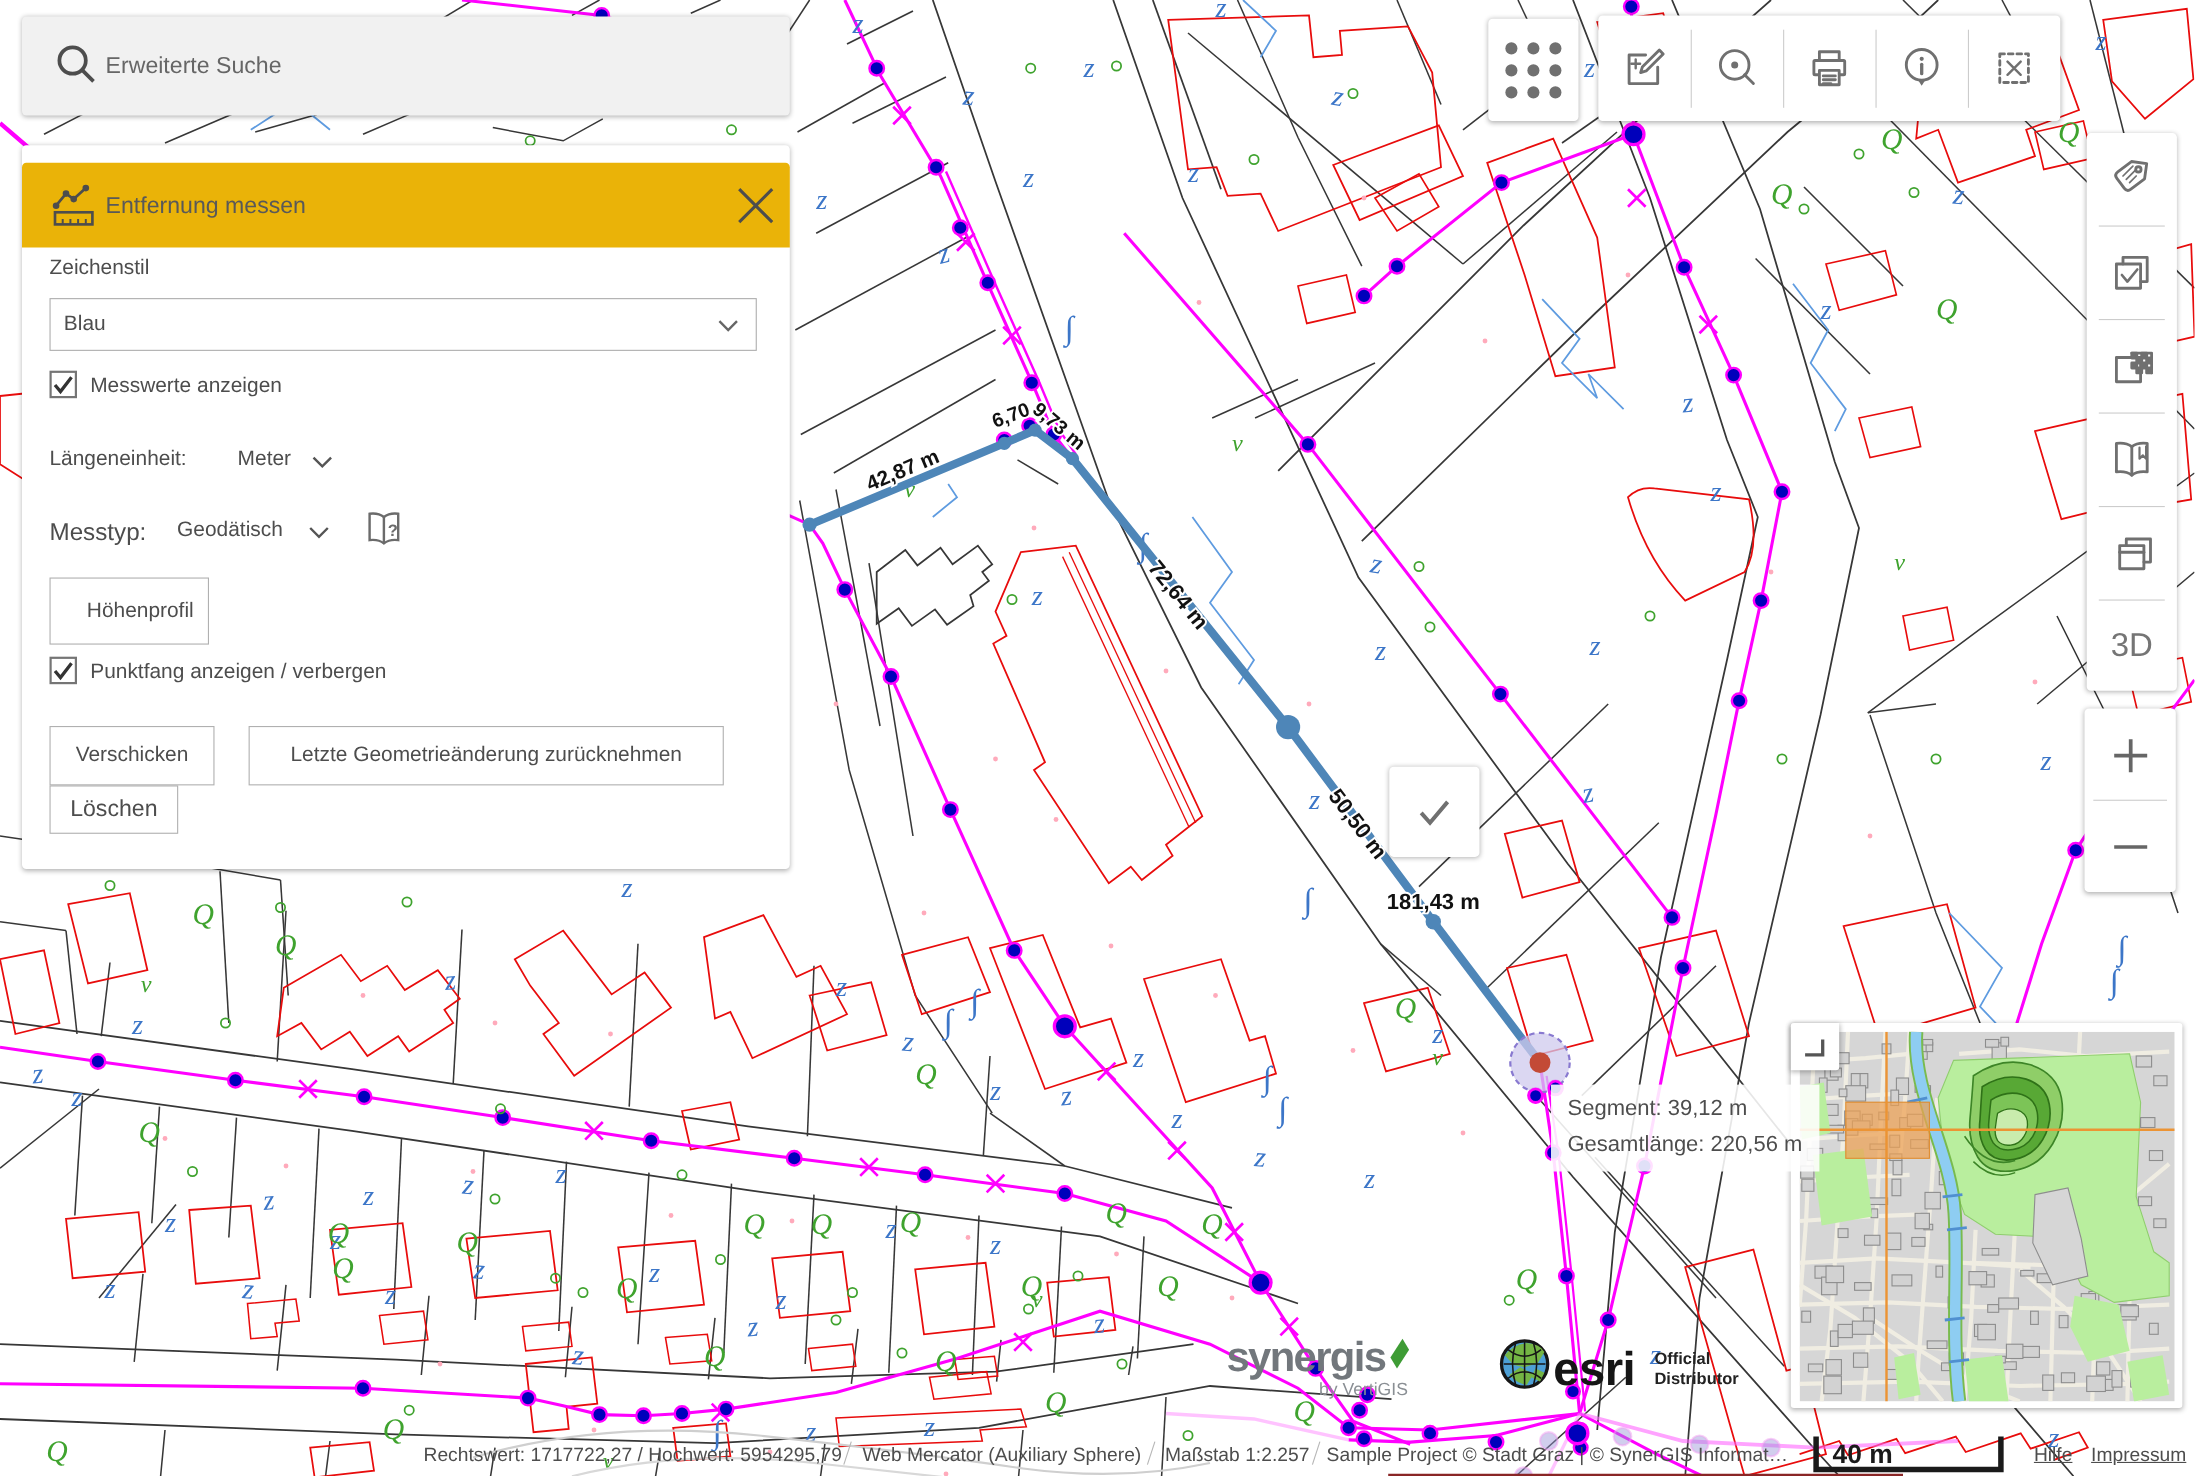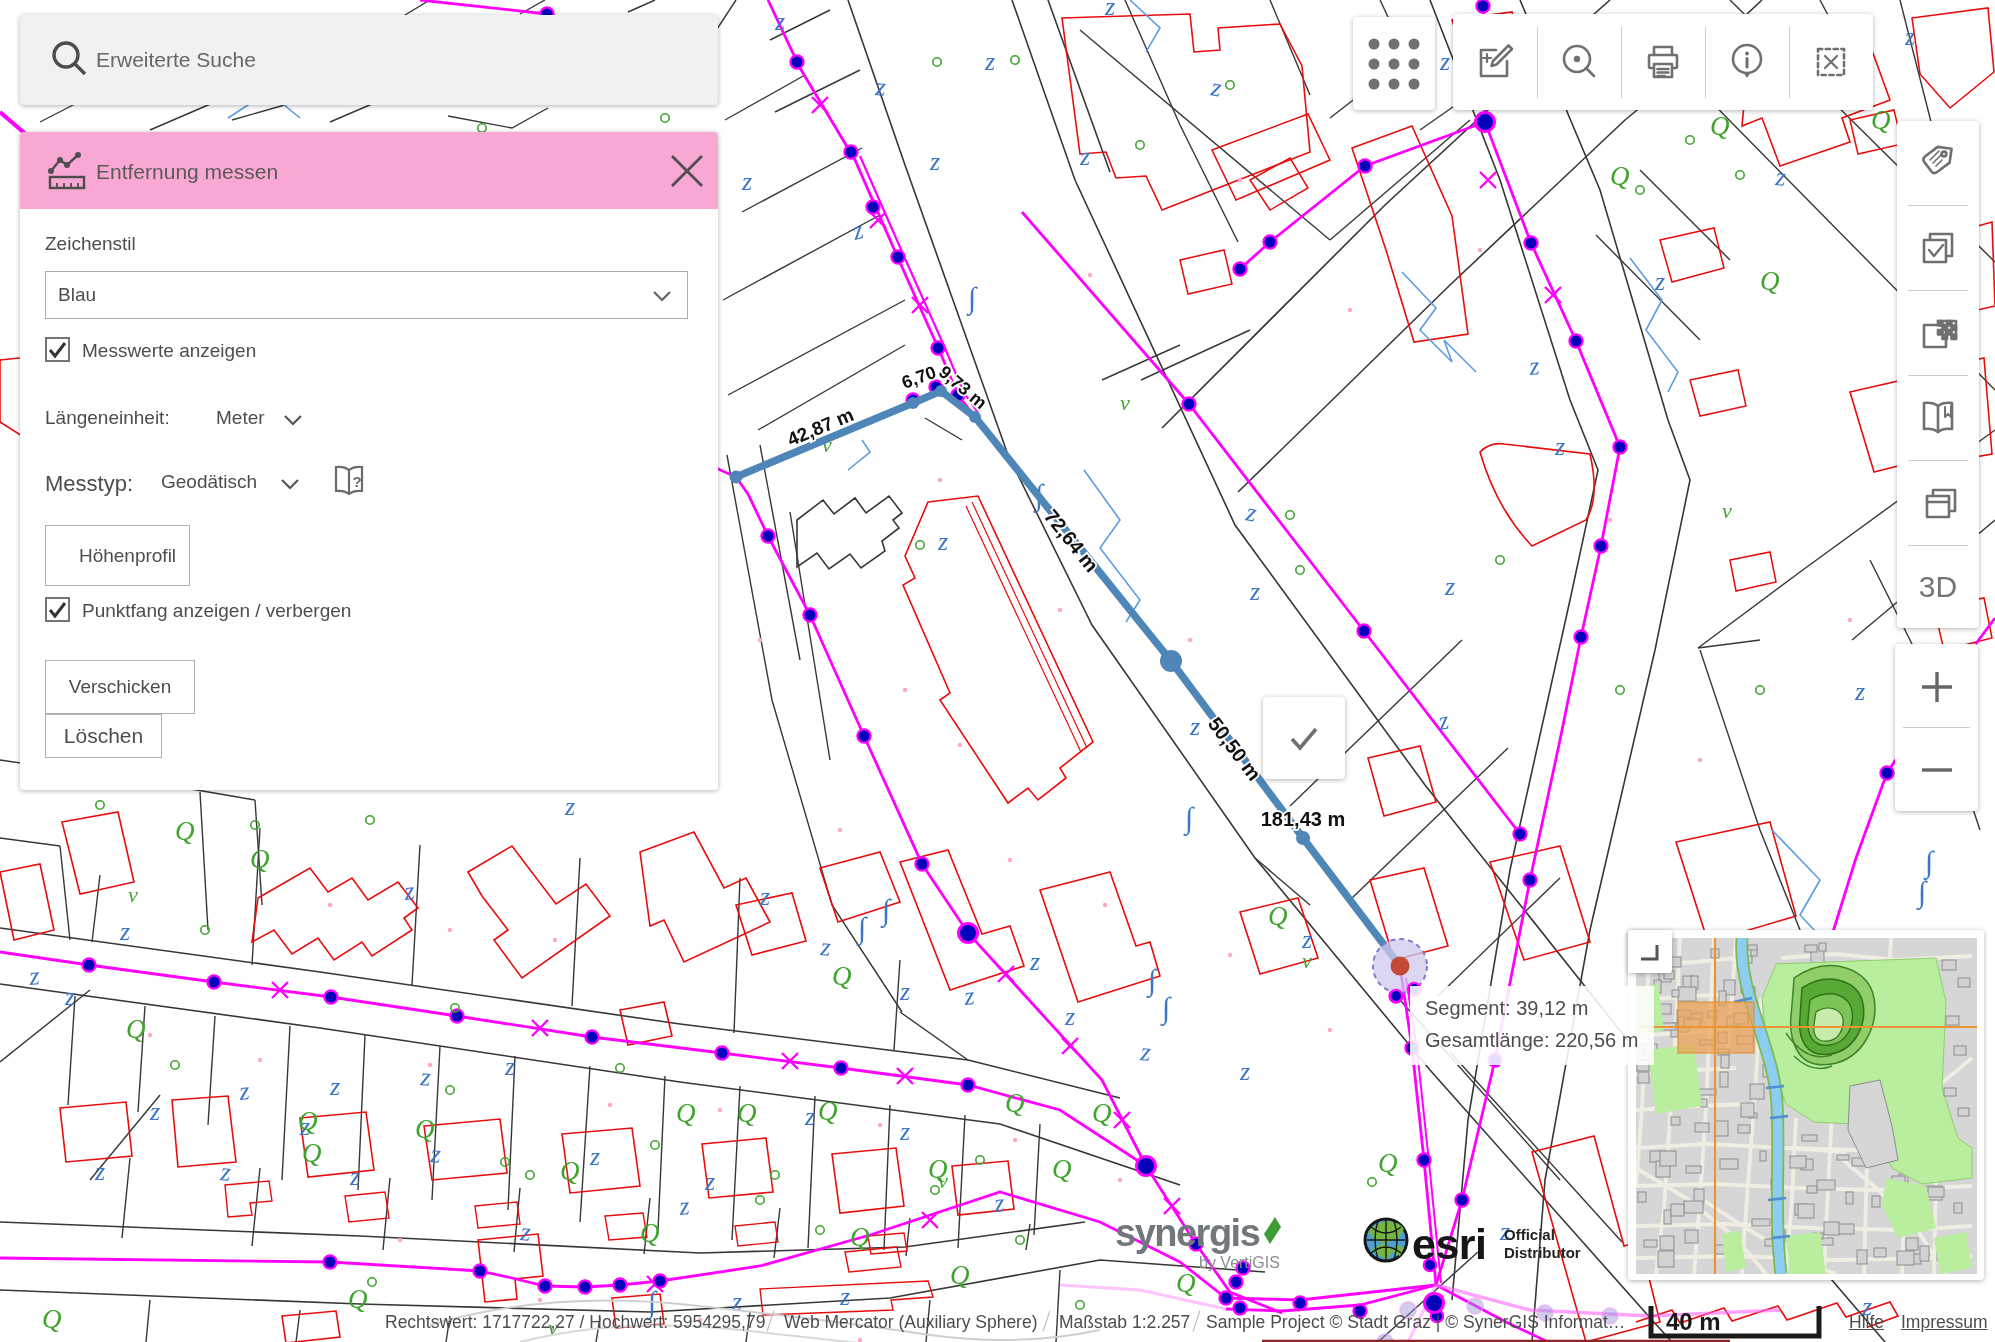--- a/index.html
+++ b/index.html
@@ -508,21 +508,21 @@
   <div class="abs" style="left:27px;top:22px;"><svg width="44" height="44" viewBox="0 0 44 44">
         <g fill="none" stroke="#4d4d4d" stroke-width="3.4">
 <circle cx="19" cy="18" r="12"></circle>
           <path d="M28,27 l10,10"></path>
         </g>
       </svg></div>
   <div class="abs" style="left:76px;top:33px;font-size:21px;color:#666;">Erweiterte Suche</div>
 </div>
 
 <div class="card" style="left:20px;top:132px;width:698px;height:658px;">
-  <div class="abs" style="left:0;top:0;width:698px;height:77px;background:#f9a8d4;border-radius:4px 4px 0 0;">
+  <div class="abs" style="left:0;top:16px;width:698px;height:77px;background:#eab308;border-radius:4px 4px 0 0;">
     <div class="abs" style="left:27px;top:17px;"><svg width="40" height="42" viewBox="0 0 40 42">
           <g fill="none" stroke="#4d4d4d" stroke-width="2.4">
 <rect x="3" y="28" width="34" height="11"></rect>
             <path d="M10,39 v-5 M17,39 v-5 M24,39 v-5 M31,39 v-5" stroke-width="1.8"></path>
 <path d="M4,22 l9,-11 7,5 11,-10"></path>
           </g>
 <circle cx="4" cy="22" r="3" fill="#4d4d4d"></circle>
           <circle cx="13" cy="11" r="3" fill="#4d4d4d"></circle>
           <circle cx="20" cy="16" r="3" fill="#4d4d4d"></circle>
           <circle cx="31" cy="6" r="3" fill="#4d4d4d"></circle>
@@ -563,20 +563,21 @@
 <text x="28" y="22" font-family="Liberation Sans" font-size="15" font-weight="bold" fill="#6b6b6b" text-anchor="middle">?</text>
       </svg></div>
   <div class="abs gtxt" style="left:25px;top:393px;width:145px;height:61px;border:1px solid #b0b0b0;font-size:19px;line-height:59px;text-align:center;padding-left:20px;">Höhenprofil</div>
   <div class="abs" style="left:25px;top:465px;width:25px;height:25px;border:2px solid #757575;background:#fff;">
     <svg width="21" height="21" viewBox="0 0 21 21">
         <path d="M3,11 l5,6 10,-13" fill="none" stroke="#333" stroke-width="3"></path>
       </svg>
   </div>
   <div class="abs gtxt" style="left:62px;top:468px;font-size:19px;">Punktfang anzeigen / verbergen</div>
   <div class="abs gtxt" style="left:25px;top:528px;width:150px;height:54px;border:1px solid #b0b0b0;font-size:19px;line-height:52px;text-align:center;">Verschicken</div>
+  <div class="abs gtxt" style="left:206px;top:528px;width:432px;height:54px;border:1px solid #b0b0b0;font-size:19px;line-height:52px;text-align:center;">Letzte Geometrieänderung zurücknehmen</div>
   <div class="abs gtxt" style="left:25px;top:582px;width:117px;height:44px;border:1px solid #b0b0b0;font-size:21px;line-height:42px;text-align:center;">Löschen</div>
 </div>
 
 <div class="card toolbtn" style="left:1353px;top:17px;width:82px;height:93px;">
 <svg width="54" height="54" viewBox="0 0 54 54">
       <circle cx="7" cy="7" r="5.5" fill="#707070"></circle>
       <circle cx="7" cy="27" r="5.5" fill="#707070"></circle>
       <circle cx="7" cy="47" r="5.5" fill="#707070"></circle>
       <circle cx="27" cy="7" r="5.5" fill="#707070"></circle>
       <circle cx="27" cy="27" r="5.5" fill="#707070"></circle>

